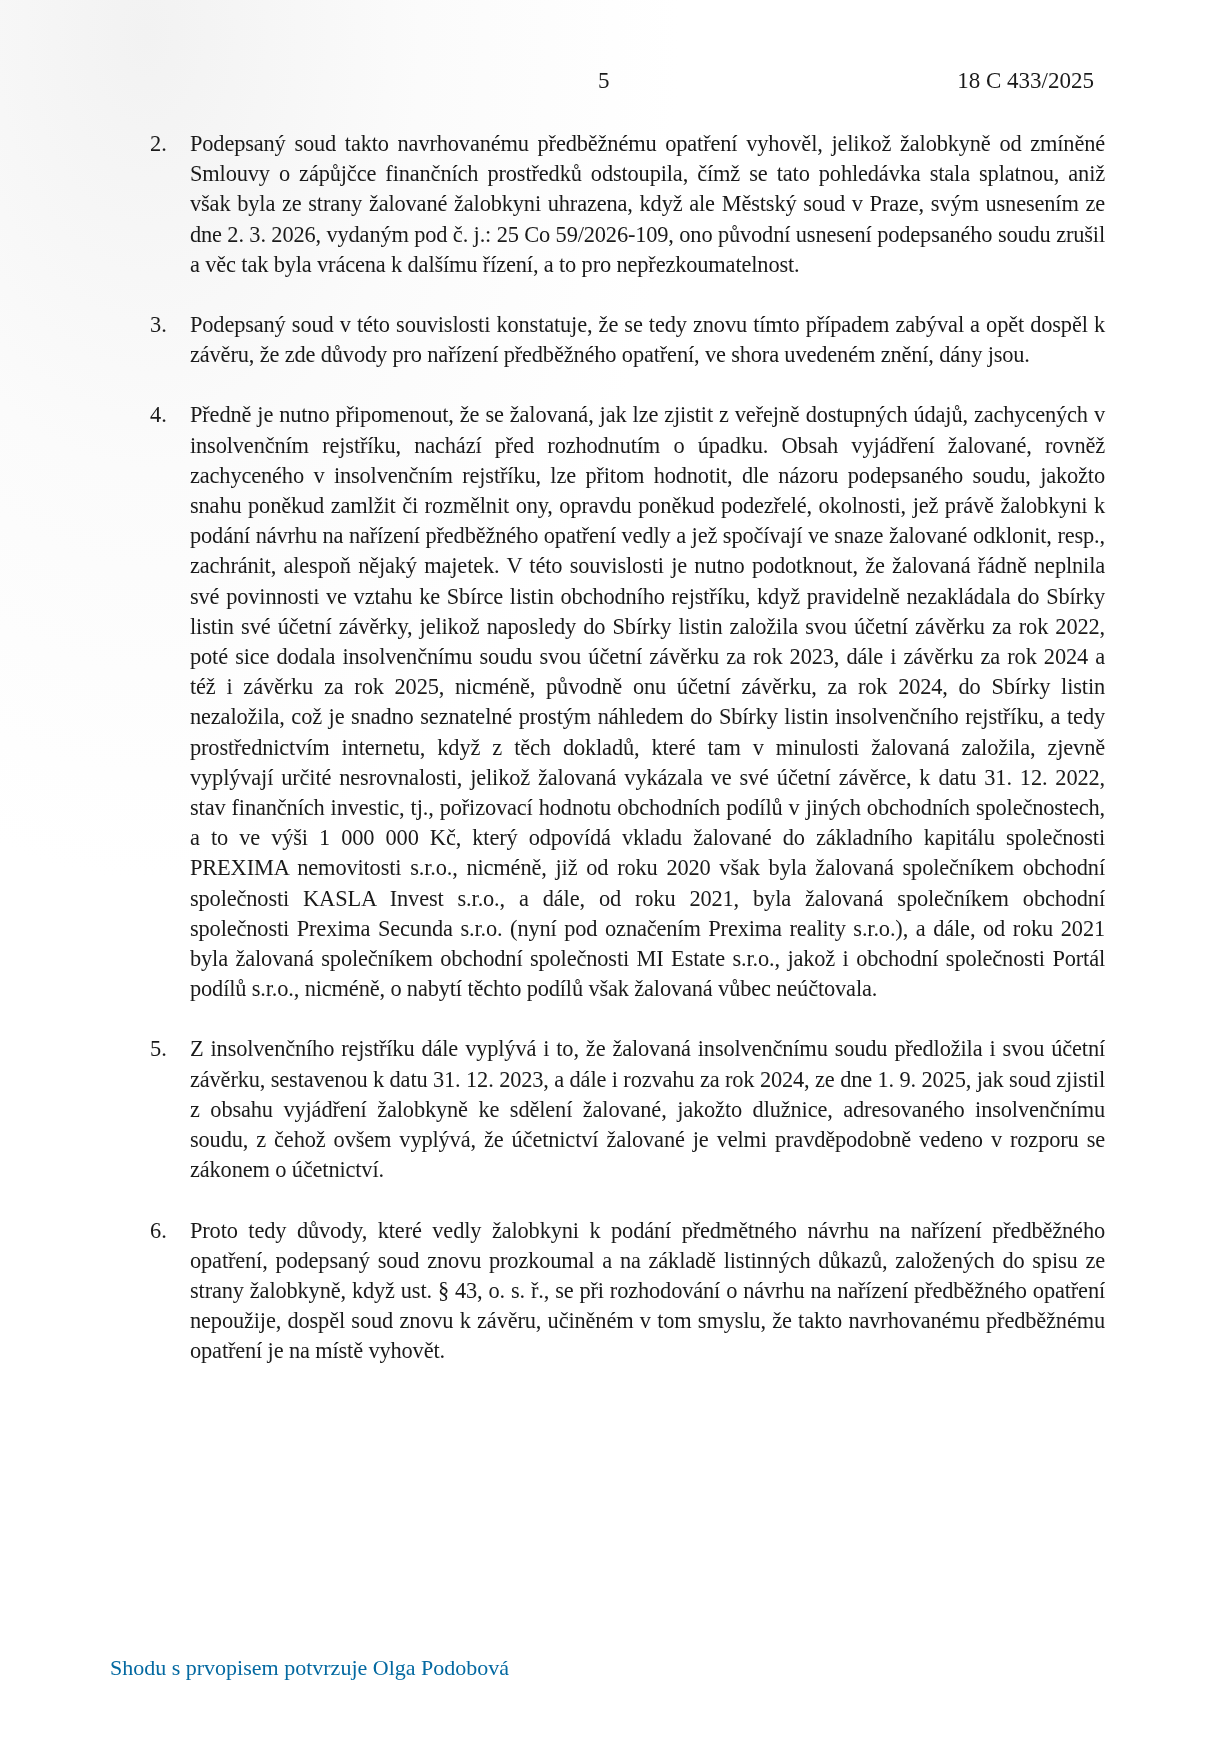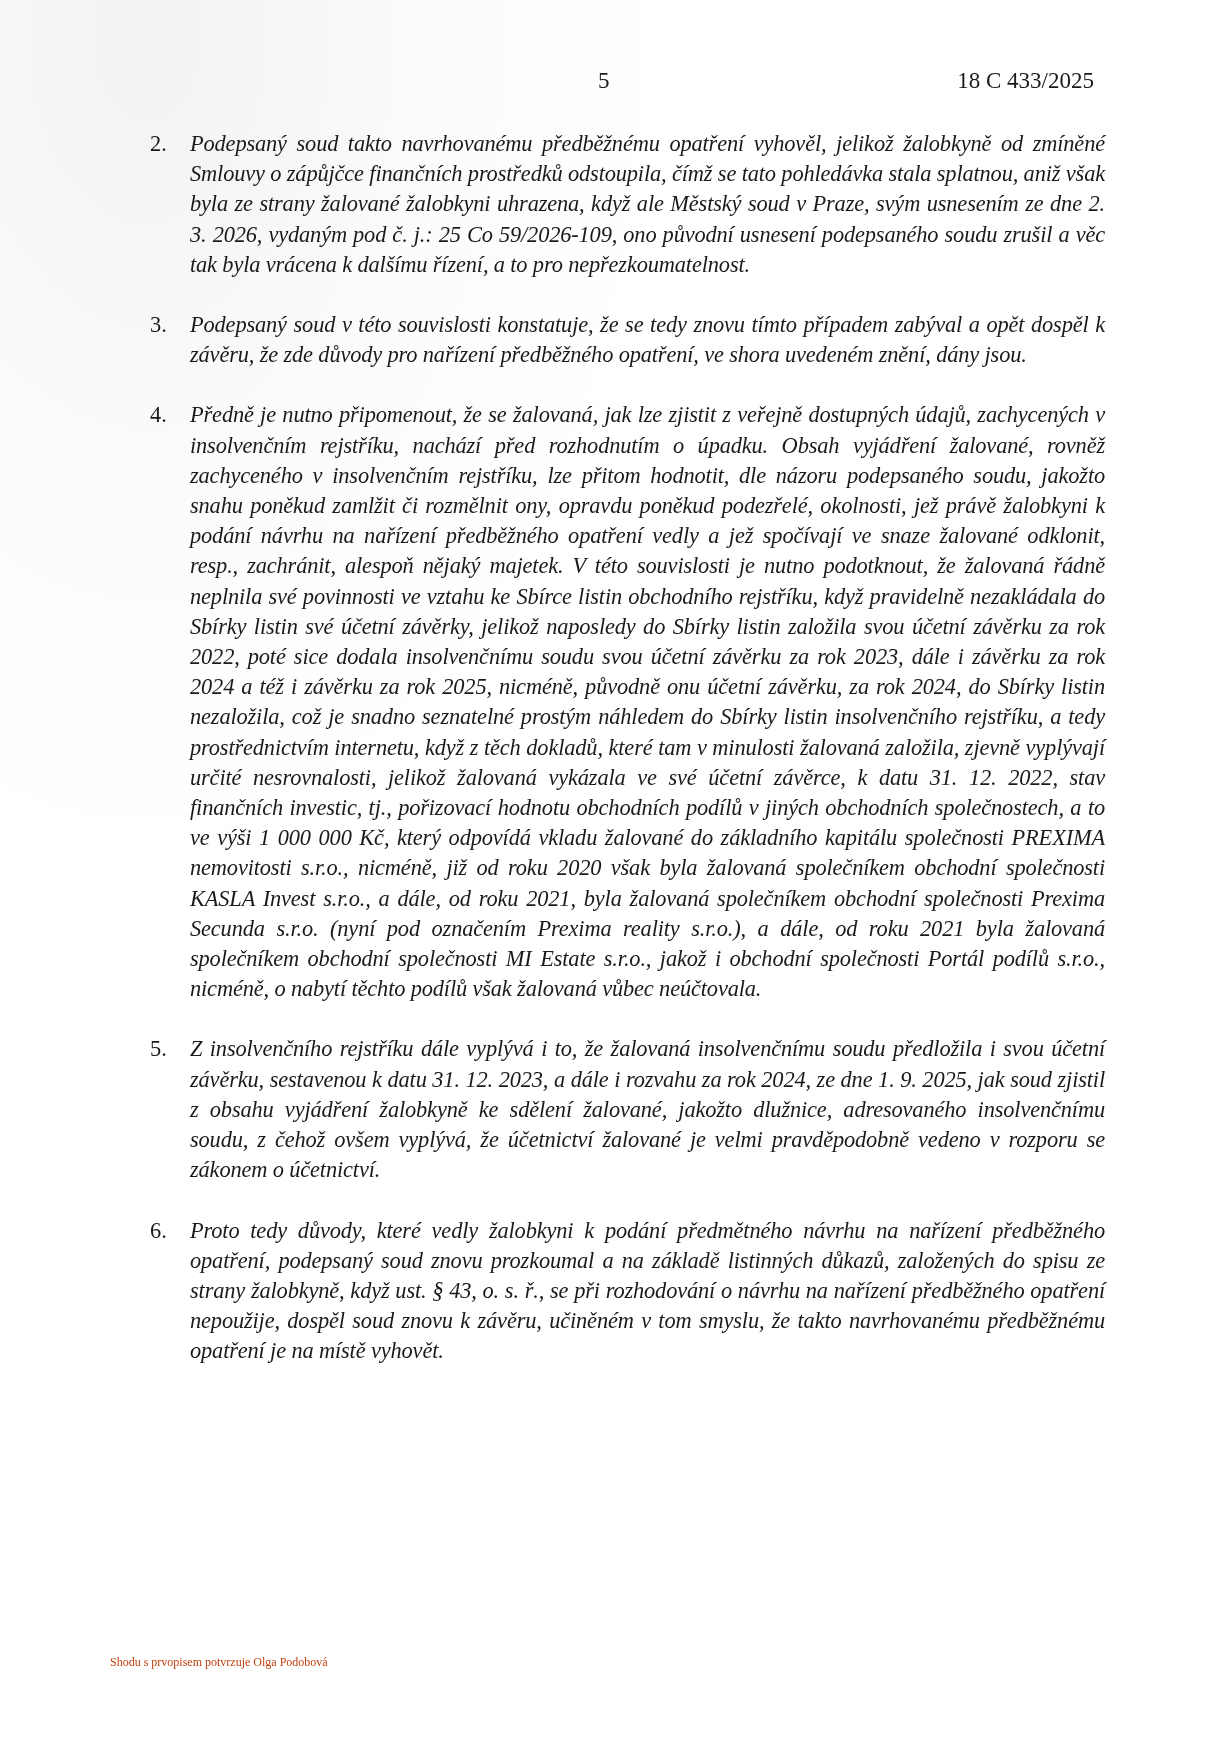--- a/index.html
+++ b/index.html
@@ -48,28 +48,27 @@
     }
     .para-num {
       width: 40px;
       flex: 0 0 40px;
     }
     .para-text {
       flex: 1;
       text-align: justify;
       text-align-last: left;
       letter-spacing: -0.15px;
-      font-style: italic;
     }
     .footer-note {
       position: absolute;
       left: 110px;
       top: 1655px;
-      font-size: 12px;
-      color: #c2410c;
+      font-size: 22px;
+      color: #0369a1;
     }
   </style>
 </head>
 <body>
 
 <div class="page-header">
   <span class="page-number">5</span>
   <span class="case-number">18 C 433/2025</span>
 </div>
 

